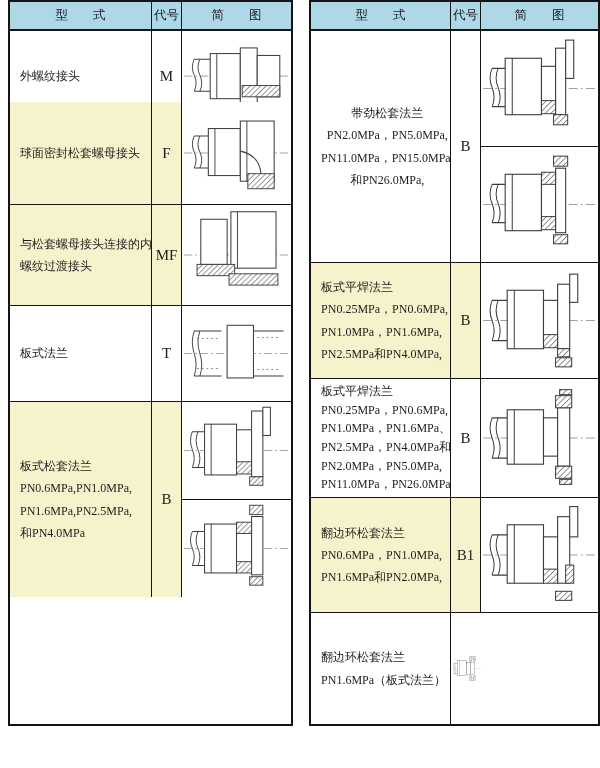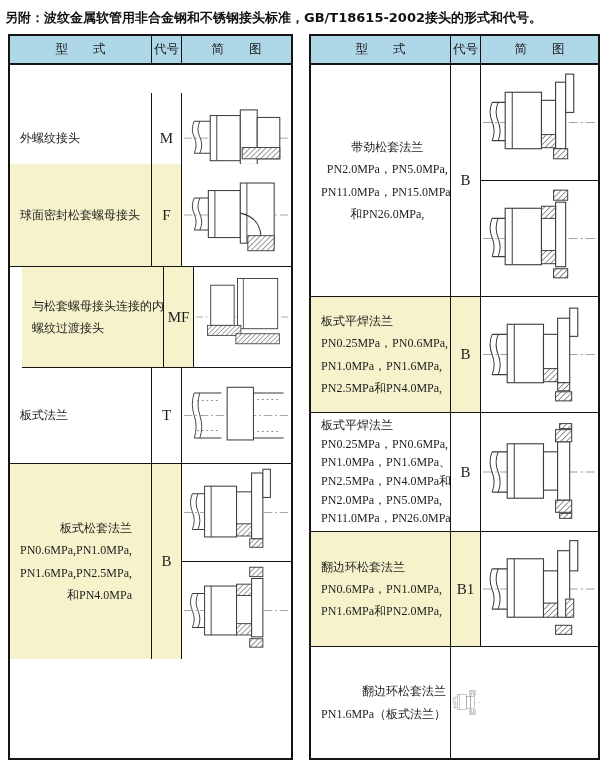--- a/index.html
+++ b/index.html
@@ -12,47 +12,46 @@
   .rtab{width:294px;}
   .thead{display:grid;height:27px;background:var(--header-bg,#aed7e8);
          border-bottom:2px solid var(--border,#141414);}
   .ltab .thead,.ltab .trow{grid-template-columns:142px 30px 1fr;}
   .rtab .thead,.rtab .trow{grid-template-columns:140px 30px 1fr;}
   .hcell{display:flex;align-items:center;justify-content:center;font-size:12.5px;color:#1c1c1c;
          font-family:"Liberation Serif","DejaVu Serif",serif;
          border-right:1.5px solid var(--border,#141414);min-width:0;}
   .hcell:last-child{border-right:none;}
   .trow{display:grid;box-sizing:border-box;border-bottom:1.5px solid var(--border,#141414);}
-  .trow:last-child{border-bottom:none;text-align:right;}
+  .trow:last-child{border-bottom:none;}
   .c{border-right:1.5px solid var(--border,#141414);box-sizing:border-box;min-width:0;background:#fff;}
   .hl .ctype,.hl .ccode{background:var(--highlight-bg,#f6f3cc);}
   .ctype{display:flex;align-items:center;padding:0 3px 0 10px;font-size:12px;line-height:1.85;
          color:#1c1c1c;white-space:pre;overflow:hidden;
          font-family:"Liberation Serif","DejaVu Sans",serif;}
   .tight .ctype{line-height:1.56;}
   .ccode{display:flex;align-items:center;justify-content:center;font-size:15px;color:#1c1c1c;
          font-family:"Liberation Serif","DejaVu Serif",serif;}
   .cdiag{border-right:none;display:flex;flex-direction:column;background:#fff;}
   .dsub{flex:1;min-height:0;display:flex;}
   .dsub + .dsub{border-top:1.5px solid var(--border,#141414);}
   .dsub svg{width:100%;height:100%;display:block;}
 </style>
 </head>
 <body>
 
 <div class="page">
-  <div class="title">另附：波纹金属软管用非合金钢和不锈钢接头标准，GB/T18615-2002接头的形式和代号。</div>
   <div class="tables">
     <div class="jtable ltab" id="ltable">
       <div class="thead">
         <div class="hcell">型　　式</div>
         <div class="hcell">代号</div>
         <div class="hcell">简　　图</div>
       </div>
-    <div class="trow" style="height: 71px; margin-top: 28px;">
+    <div class="trow" style="height: 71px;">
           <div class="c ctype">外螺纹接头</div>
           <div class="c ccode">M</div>
           <div class="c cdiag">
             <div class="dsub">
               <svg viewBox="0 0 116 96" preserveAspectRatio="xMidYMid meet">
                 <defs>
                   <pattern id="hpat0" width="4" height="4" patternUnits="userSpaceOnUse" patternTransform="rotate(45)">
                     <rect width="4" height="4" fill="#ffffff"></rect>
                     <line x1="0" y1="0" x2="0" y2="4" stroke="#4a4a4a" stroke-width="1.2"></line>
                   </pattern>
@@ -89,21 +88,21 @@
                 <rect x="28" y="22" width="34" height="50" fill="#fff" stroke="#3d3d3d" stroke-width="1.1"></rect>
                 <line x1="35" y1="22" x2="35" y2="72" stroke="#3d3d3d" stroke-width="1"></line>
                 <rect x="62" y="14" width="36" height="64" fill="#fff" stroke="#3d3d3d" stroke-width="1.1"></rect>
                 <line x1="69" y1="14" x2="69" y2="78" stroke="#3d3d3d" stroke-width="1"></line>
                 <path d="M62,46 Q82,50 84,70" stroke="#3d3d3d" fill="none" stroke-width="1.1"></path>
                 <rect x="70" y="70" width="28" height="16" fill="url(#hpat1)" stroke="#3d3d3d" stroke-width="1"></rect>
               </svg>
             </div>
           </div>
         </div>
-        <div class="trow hl" style="height: 101px; margin-left: 12px;">
+        <div class="trow hl" style="height: 101px;">
           <div class="c ctype">与松套螺母接头连接的内
 螺纹过渡接头</div>
           <div class="c ccode">MF</div>
           <div class="c cdiag">
             <div class="dsub">
               <svg viewBox="0 0 116 96" preserveAspectRatio="xMidYMid meet">
                 <defs>
                   <pattern id="hpat3" width="4" height="4" patternUnits="userSpaceOnUse" patternTransform="rotate(45)">
                     <rect width="4" height="4" fill="#ffffff"></rect>
                     <line x1="0" y1="0" x2="0" y2="4" stroke="#4a4a4a" stroke-width="1.2"></line>

